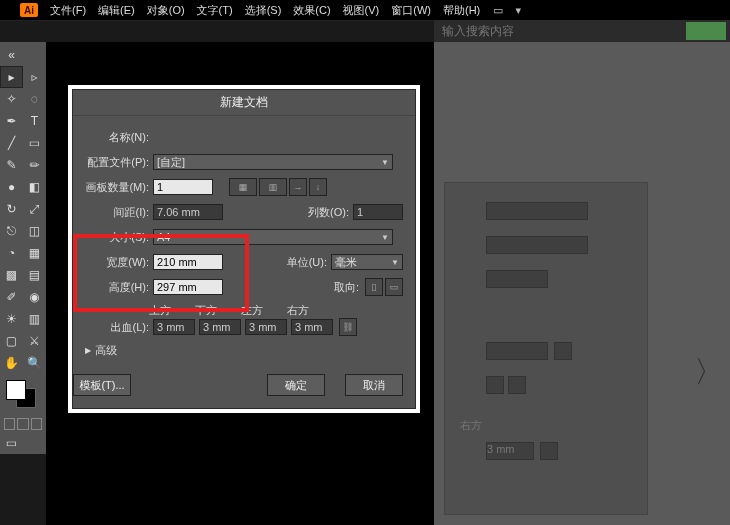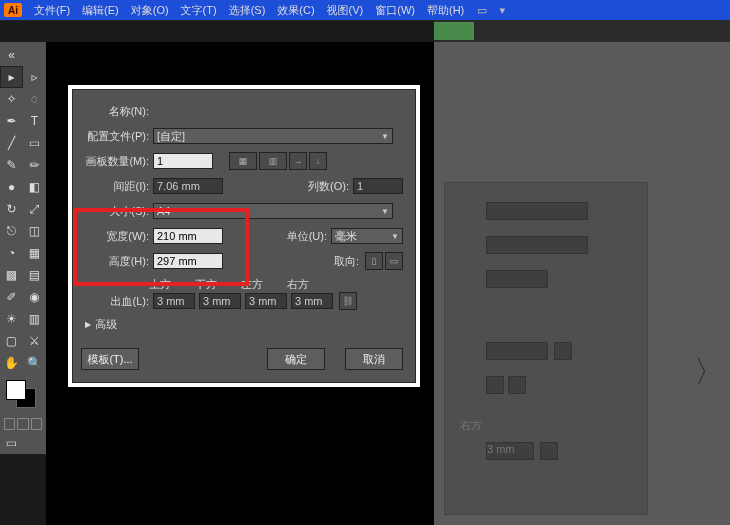--- a/index.html
+++ b/index.html
@@ -1,16 +1,16 @@
 <!DOCTYPE html>
 <html><head>
 <meta charset="utf-8">
 <style>
 html,body{margin:0;padding:0;width:730px;height:525px;overflow:hidden;font-family:"Microsoft YaHei",Arial,sans-serif;font-size:11px;color:#ccc;background:#1a1a1a}
-.menubar{height:20px;background:#1d4ed8;border-bottom:1px solid #222;display:flex;align-items:center;padding-left:4px}
+.menubar{height:20px;background:#000000;border-bottom:1px solid #222;display:flex;align-items:center;padding-left:20px}
 .menubar .ai-logo{width:18px;height:14px;background:#ff7c00;color:#3a0a00;font-weight:bold;font-size:10px;display:flex;align-items:center;justify-content:center;margin-right:6px;border-radius:2px}
 .menubar .mitem{color:#ddd;padding:0 6px;font-size:11px;cursor:default}
 .menubar .micon{width:16px;height:14px;margin-left:4px;display:flex;align-items:center;justify-content:center;color:#bbb}
 .searchbar{position:absolute;top:20px;left:434px;right:0;height:22px;background:#2b2b2b;display:flex;align-items:center}
 .searchbar input{flex:1;background:transparent;border:none;color:#777;font-size:12px;padding:0 8px}
 .searchbar .btn{width:40px;height:18px;background:#4a8a4a;margin-right:4px}
 .grey-right{position:absolute;top:42px;left:434px;right:0;bottom:0;background:#5a5a5a}
 .grey-right .panel{position:absolute;left:10px;right:82px;top:140px;bottom:10px;background:#4f4f4f;border:1px solid #444}
 .grey-right .chev{position:absolute;right:6px;top:310px;color:#2f2f2f;font-size:30px}
 .shadow-dialog{position:absolute;left:434px;top:188px;width:160px;}
@@ -41,21 +41,21 @@
 .dd{height:16px;background:#5d5d5d;border:1px solid #222;color:#ddd;font-size:11px;padding:0 3px;box-sizing:border-box;display:flex;align-items:center;justify-content:space-between}
 .dd .arr{font-size:8px;color:#ccc}
 .sqbtn{width:16px;height:16px;background:#4a4a4a;border:1px solid #222;margin-left:2px;display:flex;align-items:center;justify-content:center;color:#aaa;font-size:9px}
 .sqbtn.long{width:26px}
 .redbox{position:absolute;border:4px solid #e52020;pointer-events:none}
 .section-hdr{display:flex;align-items:center;margin:6px 0 4px 0;color:#ddd;font-size:11px}
 .section-hdr .tri{font-size:8px;margin-right:4px}
 .bleed-hdr{display:flex;font-size:11px;color:#ddd;margin-left:64px}
 .bleed-hdr div{width:46px;text-align:left}
 .info{text-align:center;font-size:11px;color:#ccc;margin:10px 0 6px 0}
-.btnbar{display:flex;padding:8px 12px 12px 8px;align-items:flex-end}
+.btnbar{display:flex;padding:8px 12px 12px 0;align-items:flex-end}
 .dlgbtn{width:56px;height:20px;background:#5d5d5d;border:1px solid #222;color:#eee;font-size:11px;display:flex;align-items:center;justify-content:center;cursor:default}
 </style>
 </head>
 <body>
 
 <div class="menubar">
   <div class="ai-logo">Ai</div>
   <div class="mitem">文件(F)</div>
   <div class="mitem">编辑(E)</div>
   <div class="mitem">对象(O)</div>
@@ -67,20 +67,21 @@
   <div class="mitem">帮助(H)</div>
   <div class="micon">▭</div>
   <div class="micon">▾</div>
 </div>
 
 <div class="grey-right">
   <div class="panel"></div>
   <div class="chev">〉</div>
 </div>
 <div class="searchbar">
+  <input placeholder="输入搜索内容" style="">
   <div class="btn"></div>
 </div>
 
 <div class="shadow-dialog">
   <div class="sd-row">
       <div class="lbl"></div>
       <div class="fld"></div>
     </div>
   <div class="sd-row">
       <div class="lbl"></div>
@@ -183,20 +184,21 @@
       <div></div>
     </div>
   <div class="pair">
       <div class="tool">▭</div>
       <div class="tool"></div>
     </div>
 </div>
 
 <div class="dialog-wrap">
   <div class="dialog">
+    <div class="title">新建文档</div>
     <div class="body" style="position:relative">
 
       <div class="row">
         <div class="lbl">名称(N):</div>
       </div>
 
       <div class="row">
         <div class="lbl">配置文件(P):</div>
         <div class="dd" style="width:240px">
             <span>[自定]</span>

